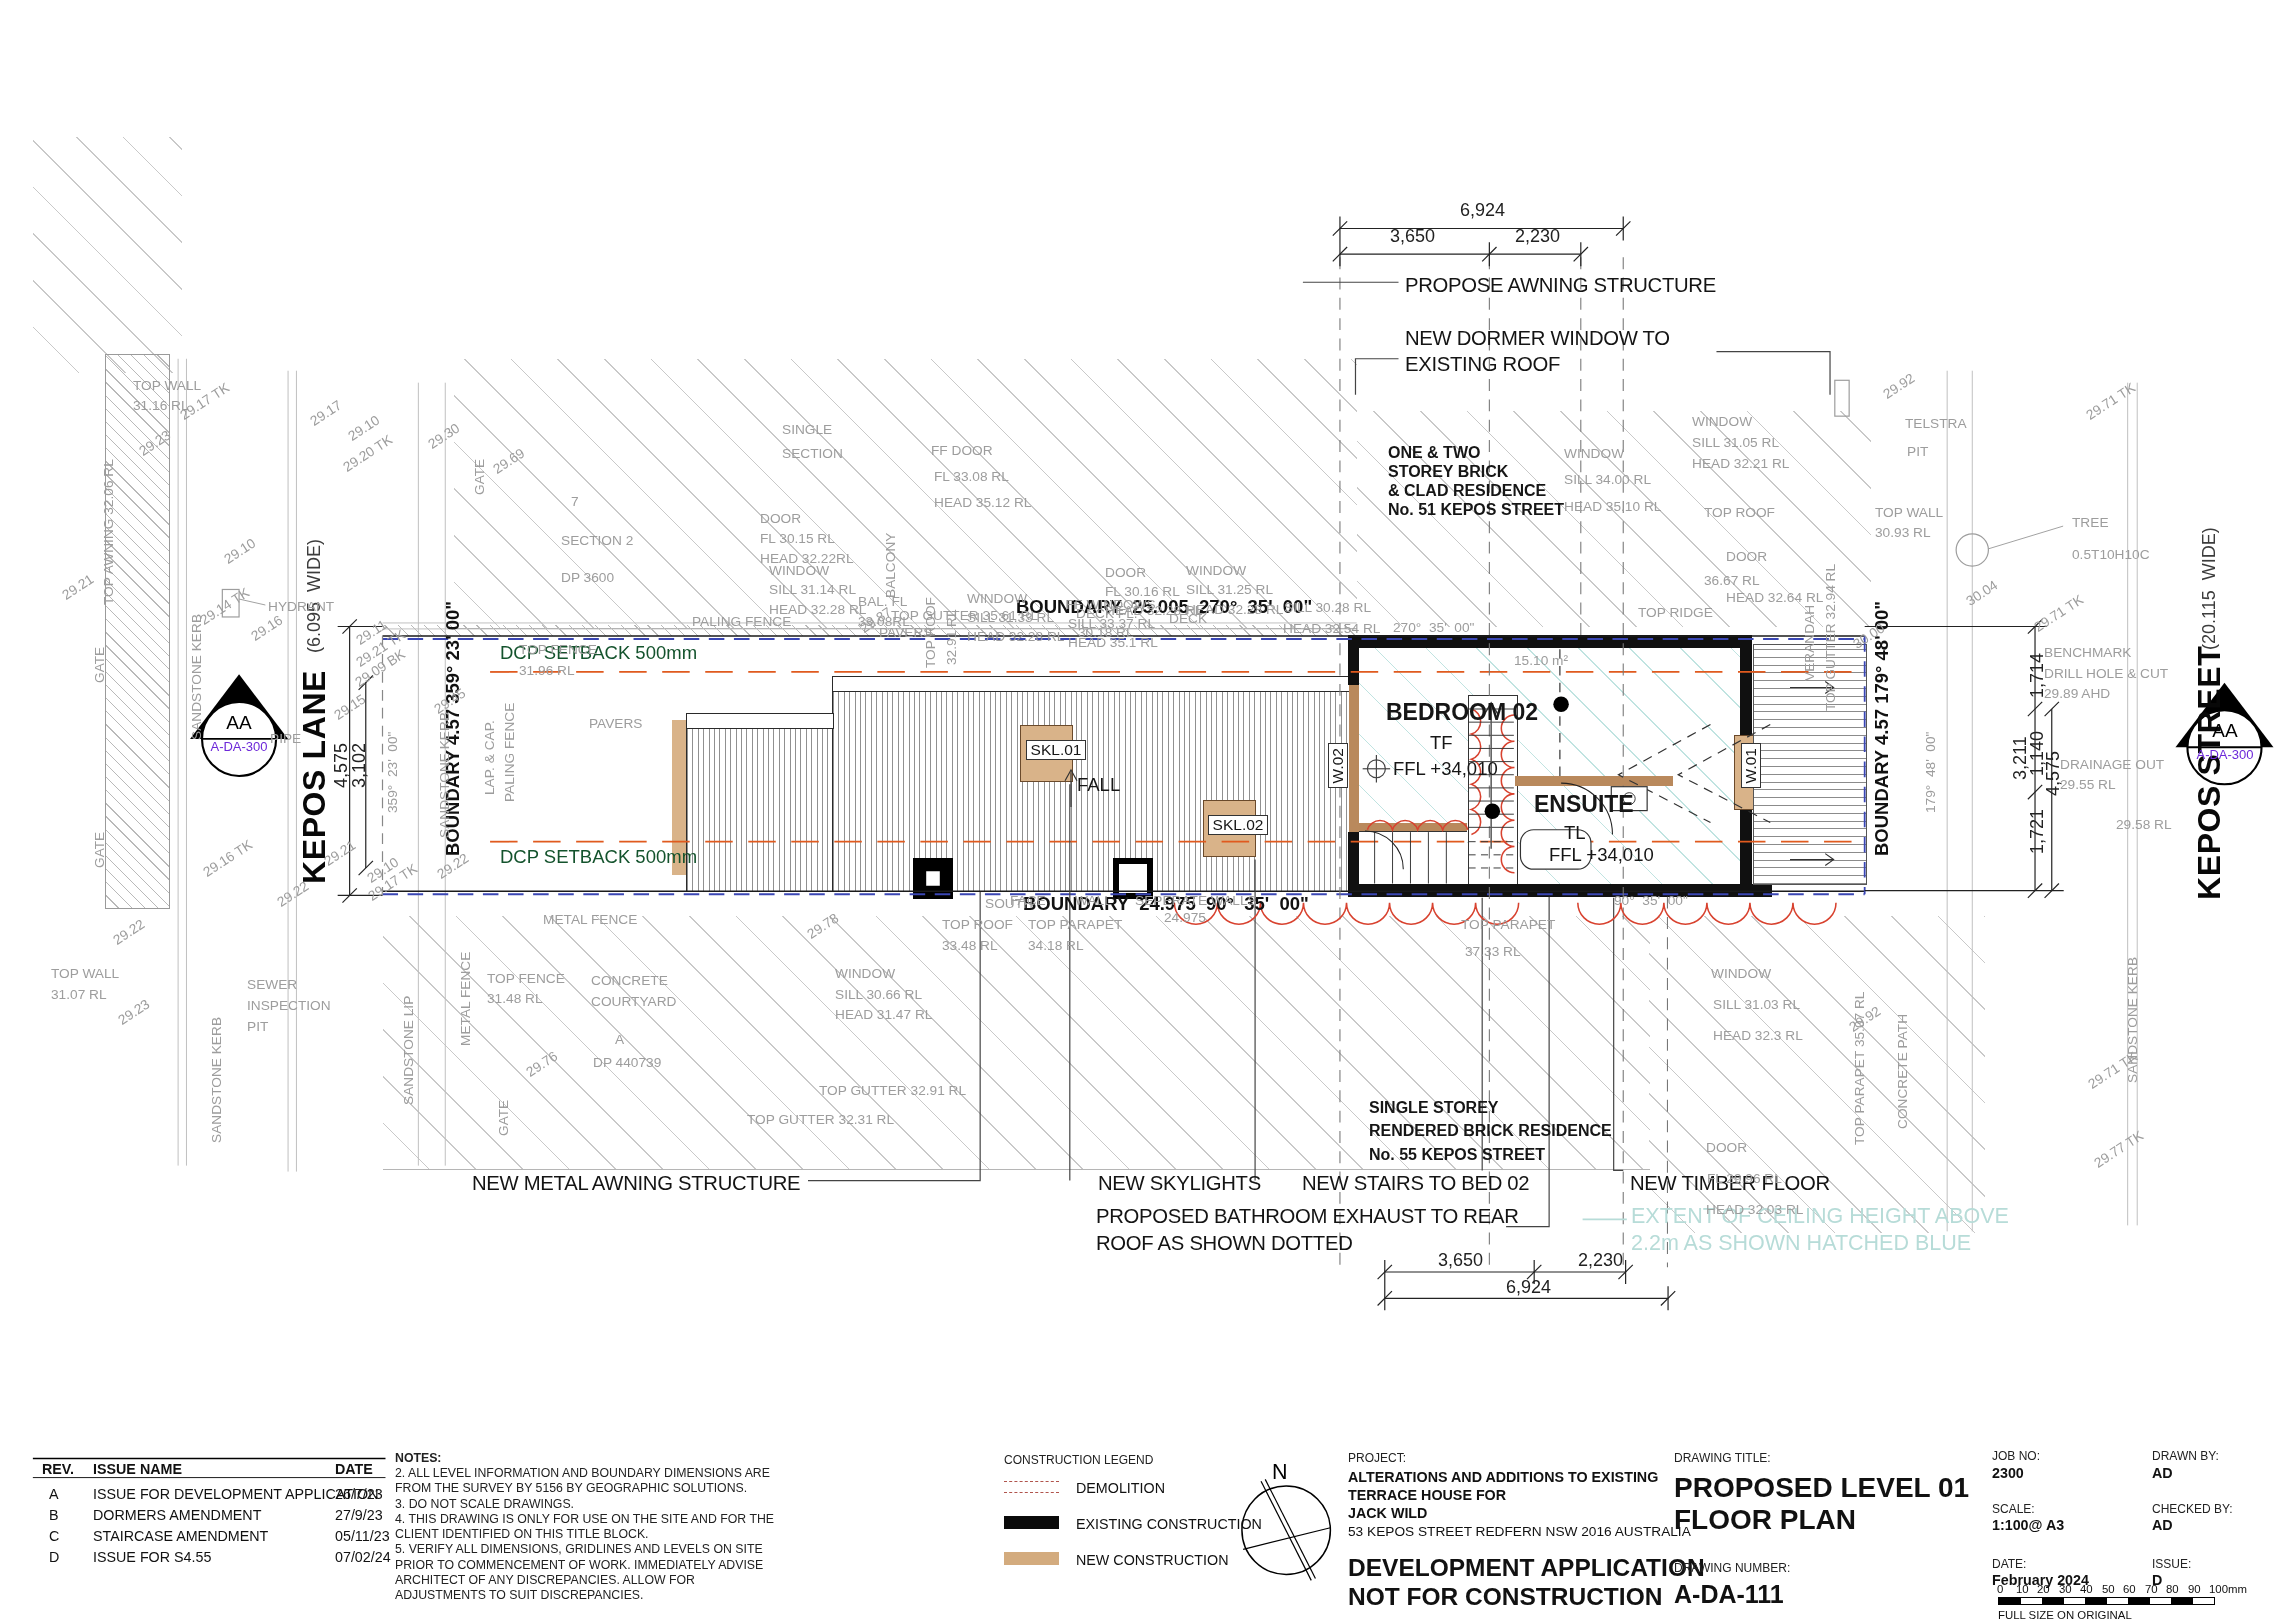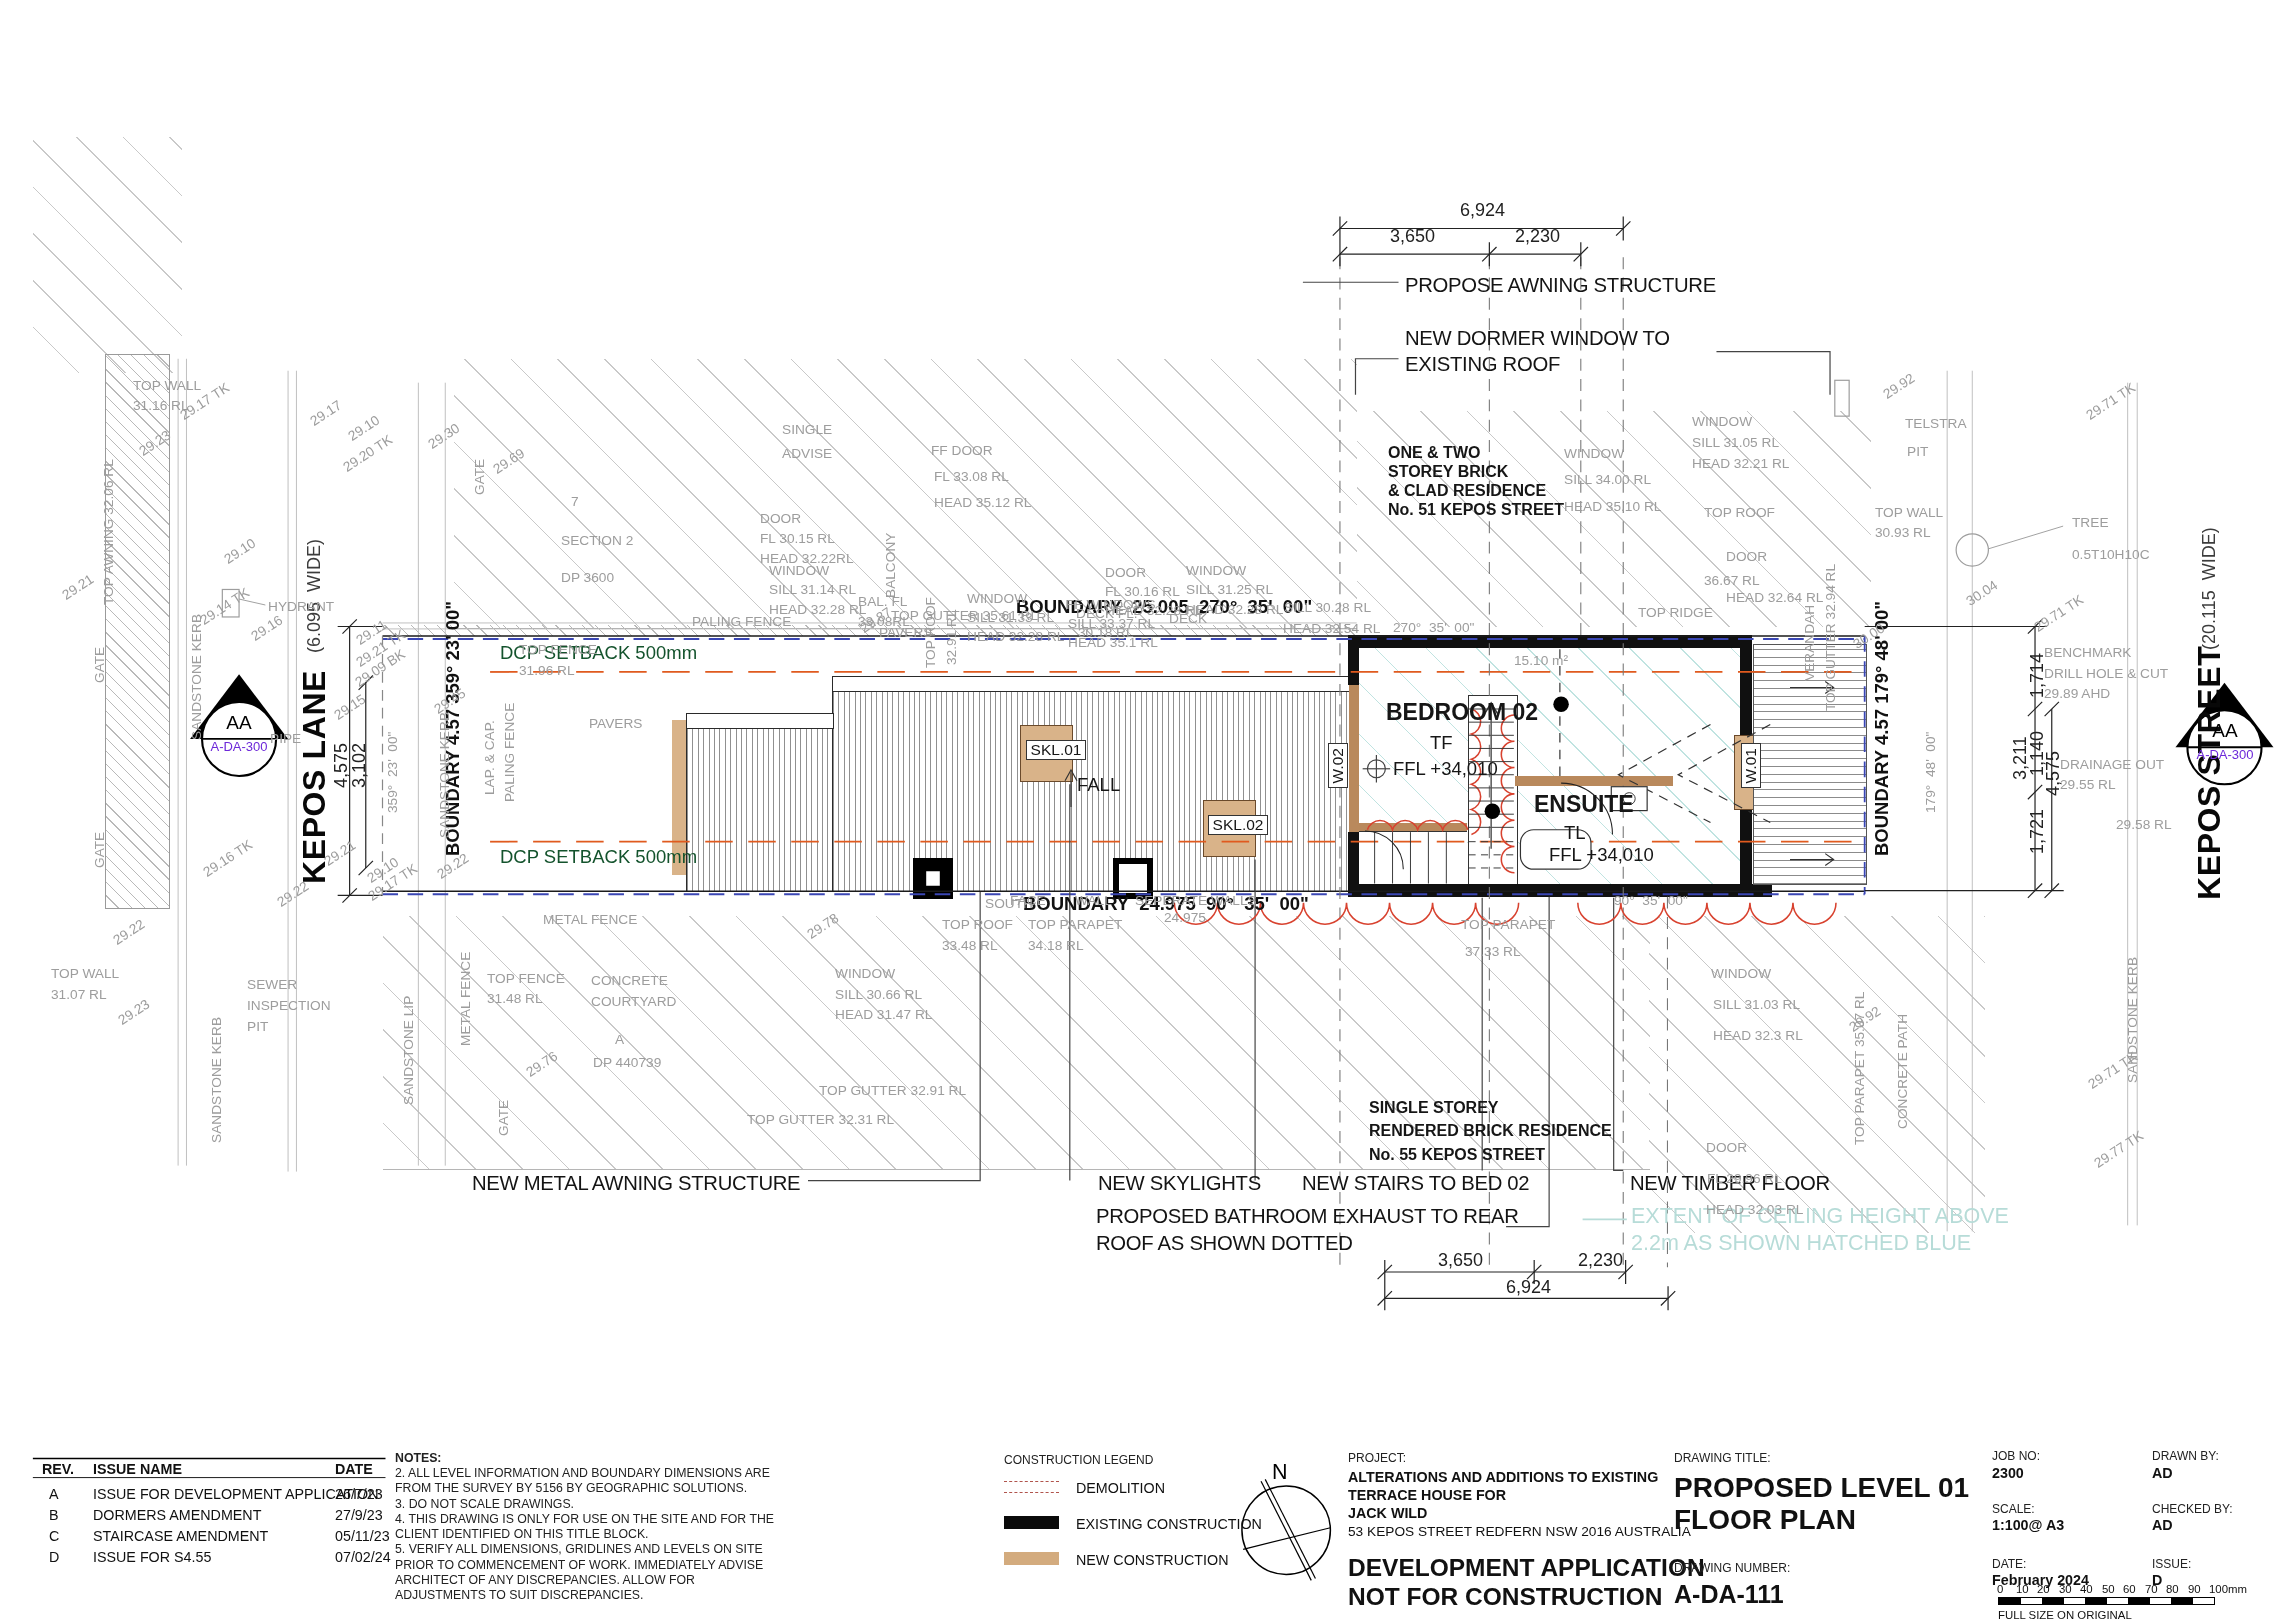--- a/index.html
+++ b/index.html
@@ -423,21 +423,21 @@
       <span class="pl survey" style="left: 942px; top: 939px;">33.48 RL</span>
       <span class="pl survey" style="left: 1028px; top: 918px;">TOP PARAPET</span>
       <span class="pl survey" style="left: 1028px; top: 939px;">34.18 RL</span>
       <span class="pl survey" style="left: 835px; top: 967px;">WINDOW</span>
       <span class="pl survey" style="left: 835px; top: 988px;">SILL 30.66 RL</span>
       <span class="pl survey" style="left: 835px; top: 1008px;">HEAD 31.47 RL</span>
       <span class="pl survey" style="left: 819px; top: 1084px;">TOP GUTTER 32.91 RL</span>
       <span class="pl survey" style="left: 1461px; top: 918px;">TOP PARAPET</span>
       <span class="pl survey" style="left: 1465px; top: 945px;">37.33 RL</span>
       <span class="pl survey" style="left: 782px; top: 423px;">SINGLE</span>
-      <span class="pl survey" style="left: 782px; top: 447px;">ADVISE</span>
+      <span class="pl survey" style="left: 782px; top: 447px;">SECTION</span>
       <span class="pl survey" style="left: 884px; top: 598px; transform: rotate(-90deg);">BALCONY</span>
       <span class="pl survey" style="left: 931px; top: 444px;">FF DOOR</span>
       <span class="pl survey" style="left: 934px; top: 470px;">FL 33.08 RL</span>
       <span class="pl survey" style="left: 934px; top: 496px;">HEAD 35.12 RL</span>
       <span class="pl survey" style="left: 760px; top: 512px;">DOOR</span>
       <span class="pl survey" style="left: 760px; top: 532px;">FL 30.15 RL</span>
       <span class="pl survey" style="left: 760px; top: 552px;">HEAD 32.22RL</span>
       <span class="pl survey" style="left: 769px; top: 564px;">WINDOW</span>
       <span class="pl survey" style="left: 769px; top: 583px;">SILL 31.14 RL</span>
       <span class="pl survey" style="left: 769px; top: 603px;">HEAD 32.28 RL</span>

